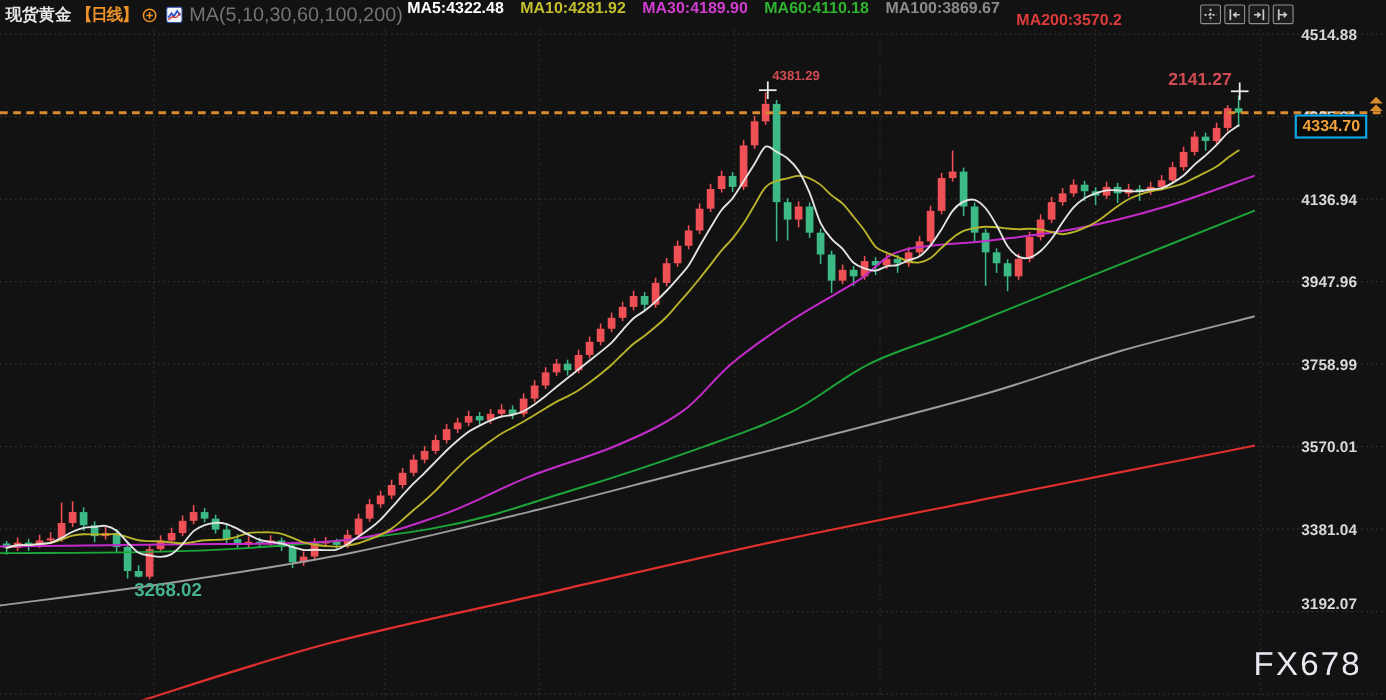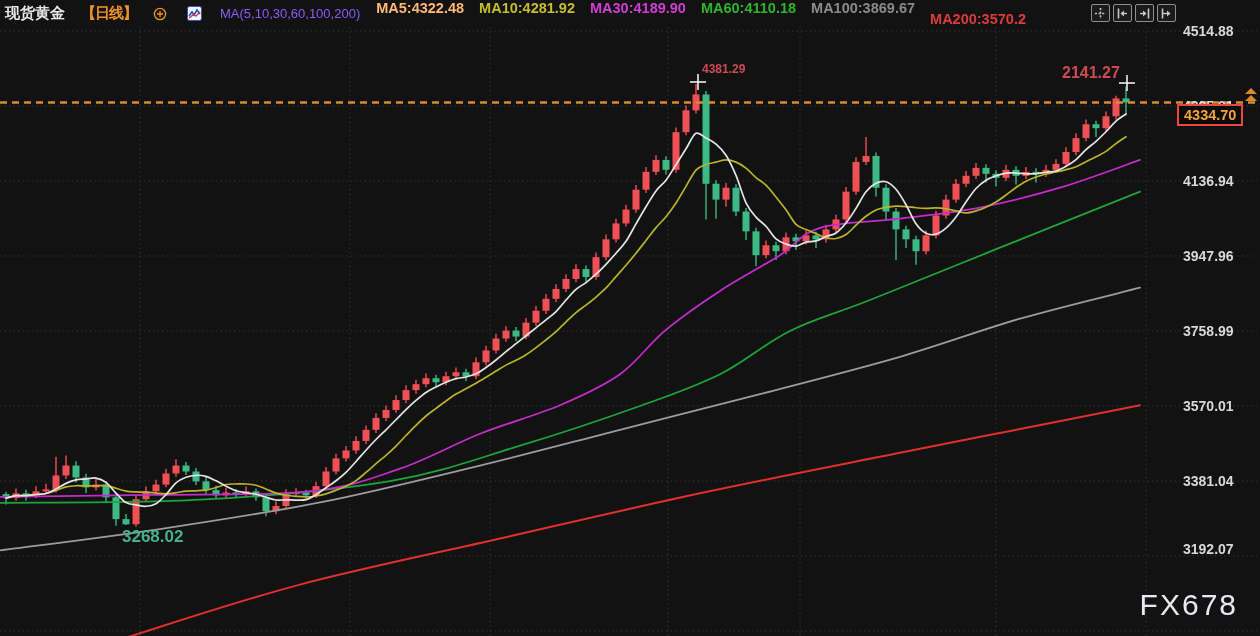--- a/index.html
+++ b/index.html
@@ -2,37 +2,37 @@
 <html><head>
 <meta charset="utf-8">
 <style>
   html,body{margin:0;padding:0;background:#131212;}
   body{width:1260px;height:636px;position:relative;overflow:hidden;
        font-family:"Liberation Sans","DejaVu Sans",sans-serif;}
   .stage{position:absolute;inset:0;width:1260px;height:636px;}
   svg.chart{position:absolute;left:0;top:0;}
   
   .hdr{position:absolute;left:0;top:0;width:1260px;height:27px;display:flex;
-       align-items:center;gap:16px;padding-left:5px;box-sizing:border-box;z-index:10;}
+       align-items:center;gap:4px;padding-left:5px;box-sizing:border-box;z-index:10;}
   .sym{color:#e6e6e6;font-weight:bold;font-size:15px;}
   .per{color:#ee9328;font-weight:bold;font-size:15px;letter-spacing:-1px;}
   .plus-ic{width:14px;height:14px;display:inline-block;}
   .chart-ic{width:15px;height:15px;display:inline-block;margin-left:4px;}
-  .maf{color:#8b5cf6;font-size:13px;margin-left:2px;}
+  .maf{color:#737373;font-size:18px;margin-left:2px;}
   #ma-values{display:flex;gap:15px;font-size:14.5px;font-weight:bold;}
   .toolbar{position:absolute;right:84px;top:4px;display:flex;gap:3px;z-index:11;}
   .tbtn{width:19px;height:18px;border:1px solid #8f8f8f;border-radius:2px;
         background:#1b1b1b;display:flex;align-items:center;justify-content:center;
         box-sizing:border-box;cursor:pointer;}
   
   .ylab{position:absolute;left:1183px;color:#d9d9d9;font-size:14px;font-weight:bold;
         z-index:5;line-height:16px;}
   
   .badge{position:absolute;left:1177px;top:104px;z-index:6;background:#0a0a07;
-         border:2px solid #ef4444;color:#f5a43b;font-size:14.5px;font-weight:bold;
+         border:2px solid #0ea5e9;color:#f5a43b;font-size:14.5px;font-weight:bold;
          padding:1px 5px 1px 5px;line-height:16px;}
   .arrow-marker{position:absolute;left:1244px;top:88px;z-index:7;}
   
   .ann{position:absolute;font-weight:bold;z-index:4;}
   .ann-high1{left:702px;top:62px;color:#cf4b52;font-size:12px;}
   .ann-high2{left:1062px;top:64px;color:#cf4b52;font-size:16px;}
   .ann-low{left:122px;top:527px;color:#45b18f;font-size:17px;}
   .wm{position:absolute;right:22px;bottom:14px;color:#e6eaf0;font-size:30px;
       letter-spacing:2px;z-index:4;}
 </style>
@@ -308,21 +308,21 @@
     </span>
     <span class="chart-ic">
       <svg width="15" height="15" viewBox="0 0 15 15">
         <rect x="0.5" y="0.5" width="14" height="14" rx="2" fill="#f2f4f8" stroke="#3056b8"></rect>
         <path d="M2 10l3-4 2 3 3-5 3 4" fill="none" stroke="#2b52c8" stroke-width="1.6"></path>
         <path d="M2 12l4-3 3 1 4-4" fill="none" stroke="#d23434" stroke-width="1.2"></path>
       </svg>
     </span>
     <span class="maf">MA(5,10,30,60,100,200)</span>
     <span id="ma-values">
-        <span style="color: #fdba74;">MA5:4322.48</span>
+        <span style="color: #ffffff;">MA5:4322.48</span>
         <span style="color: rgb(197, 191, 46);">MA10:4281.92</span>
         <span style="color: rgb(210, 62, 210);">MA30:4189.90</span>
         <span style="color: rgb(46, 180, 46);">MA60:4110.18</span>
         <span style="color: rgb(139, 139, 139);">MA100:3869.67</span>
         <span style="color: rgb(220, 60, 60); margin-top: 11px;">MA200:3570.2</span>
       </span>
   </div>
 
   <div class="toolbar">
     <span class="tbtn">

